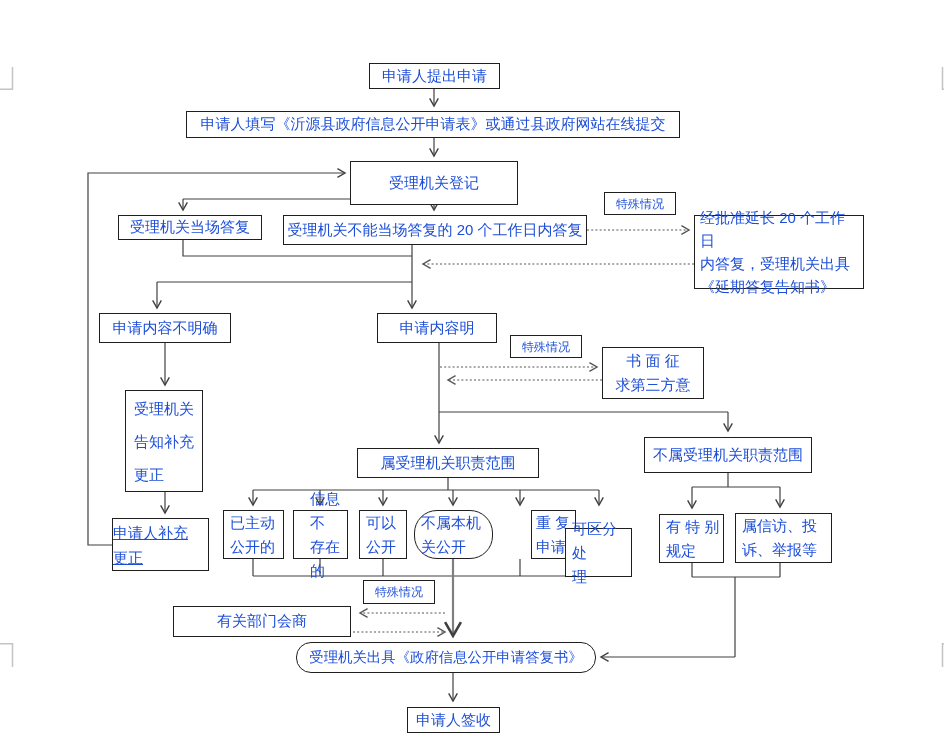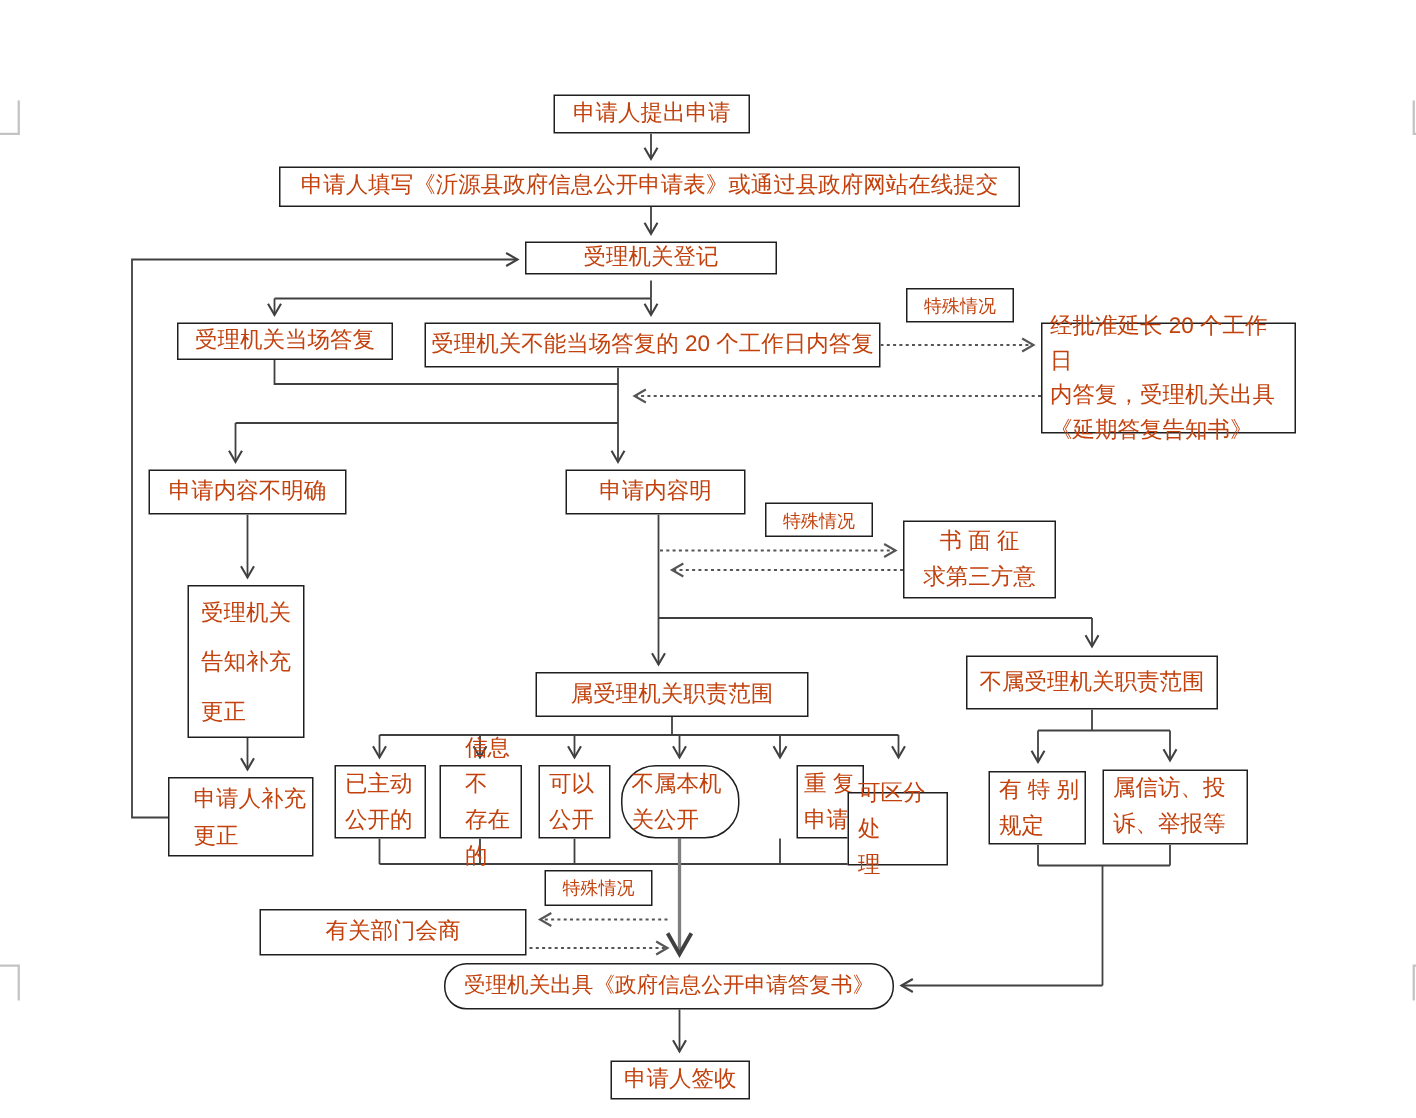--- a/index.html
+++ b/index.html
@@ -1,18 +1,18 @@
 <!DOCTYPE html>
 <html><head>
 <meta charset="utf-8">
 <style>
   html,body{margin:0;padding:0;background:#ffffff;}
   #canvas{
     position:relative;width:944px;height:745px;background:#ffffff;overflow:hidden;
-    font-family:"Liberation Sans","DejaVu Sans",sans-serif;color:#c2410c;
+    font-family:"Liberation Sans","DejaVu Sans",sans-serif;color:#1d4ed8;
   }
   #wires{position:absolute;left:0;top:0;z-index:0;}
   .bx{
     position:absolute;box-sizing:border-box;border:1.4px solid #1f1f1f;background:#fff;
     display:flex;align-items:center;justify-content:center;text-align:center;
     font-size:15px;line-height:1.5;white-space:pre-line;z-index:1;
   }
   .bx.left{justify-content:flex-start;text-align:left;}
   .bx.sm{font-size:12px;}
   .bx.tight{font-size:14.4px;}
@@ -92,36 +92,36 @@
       <path d="M694,264 H423" marker-end="url(#arwd)"></path>
       <path d="M440,367 H597" marker-end="url(#arwd)"></path>
       <path d="M602,380 H448" marker-end="url(#arwd)"></path>
       <path d="M445,613 H360" marker-end="url(#arwd)"></path>
       <path d="M353,632 H445" marker-end="url(#arwd)"></path>
     </g>
   </svg>
 
   <div class="bx" style="left:369px;top:63px;width:131px;height:26px;">申请人提出申请</div>
   <div class="bx" style="left:186px;top:111px;width:494px;height:27px;">申请人填写《沂源县政府信息公开申请表》或通过县政府网站在线提交</div>
-  <div class="bx" style="left:350px;top:161px;width:168px;height:22px;">受理机关登记</div>
+  <div class="bx" style="left:350px;top:161px;width:168px;height:44px;">受理机关登记</div>
   <div class="bx" style="left:118px;top:215px;width:144px;height:25px;">受理机关当场答复</div>
   <div class="bx" style="left:283px;top:215px;width:304px;height:30px;">受理机关不能当场答复的 20 个工作日内答复</div>
   <div class="bx sm" style="left:604px;top:192px;width:72px;height:23px;">特殊情况</div>
   <div class="bx left" style="left:694px;top:215px;width:170px;height:74px;padding:1px 5px;line-height:23px;">经批准延长 20 个工作日
 内答复，受理机关出具
 《延期答复告知书》</div>
   <div class="bx" style="left:99px;top:313px;width:132px;height:30px;">申请内容不明确</div>
   <div class="bx" style="left:377px;top:313px;width:120px;height:30px;">申请内容明</div>
   <div class="bx sm" style="left:510px;top:335px;width:72px;height:23px;">特殊情况</div>
   <div class="bx" style="left:602px;top:347px;width:102px;height:52px;line-height:24px;">书 面 征
 求第三方意</div>
   <div class="bx left" style="left:125px;top:390px;width:78px;height:102px;padding-left:8px;line-height:33px;">受理机关
 告知补充
 更正</div>
-  <div class="bx left" style="left:112px;top:518px;width:97px;height:53px;padding-left:16px;line-height:25px;">申请人补充
+  <div class="bx left" style="left:112px;top:518px;width:97px;height:53px;padding-left:0;line-height:25px;text-decoration:underline;">申请人补充
 更正</div>
   <div class="bx" style="left:357px;top:448px;width:182px;height:30px;">属受理机关职责范围</div>
   <div class="bx" style="left:644px;top:437px;width:168px;height:36px;">不属受理机关职责范围</div>
   <div class="bx left" style="left:223px;top:510px;width:61px;height:49px;padding-left:6px;line-height:24px;">已主动
 公开的</div>
   <div class="bx left" style="left:293px;top:510px;width:55px;height:49px;padding-left:16px;line-height:24px;">信息不
 存在的</div>
   <div class="bx left" style="left:359px;top:510px;width:48px;height:49px;padding-left:6px;line-height:24px;">可以
 公开</div>
   <div class="bx left" style="left:414px;top:510px;width:79px;height:49px;padding-left:6px;line-height:24px;border-radius:23px;">不属本机

